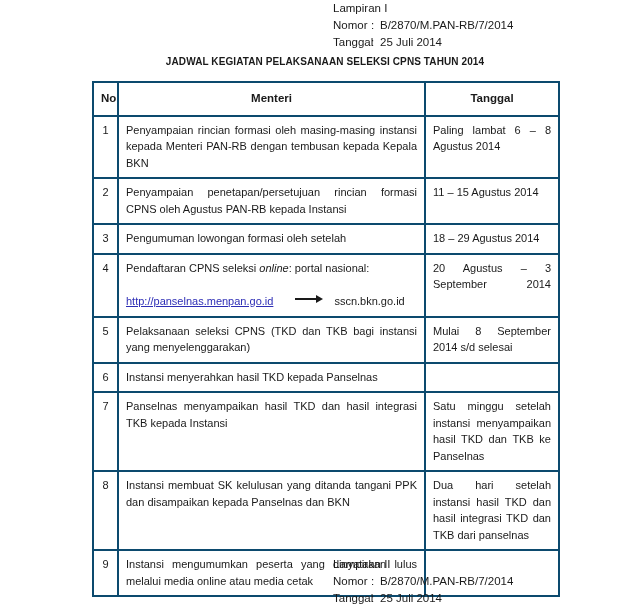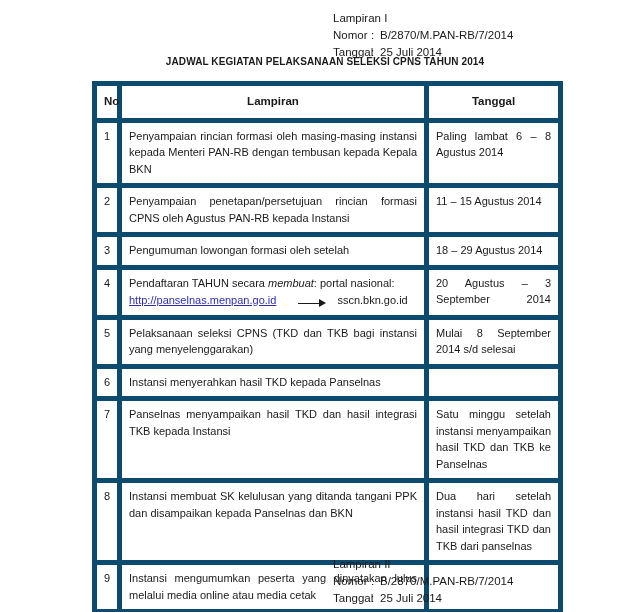--- a/index.html
+++ b/index.html
@@ -16,21 +16,21 @@
     overflow: hidden;
   }
 
   
   .letterhead {
     position: absolute;
     left: 333px;
     font-size: 11.5px;
     line-height: 17px;
   }
-  #letterhead-top { top: 10px; }
+  #letterhead-top { top: 0; }
   #letterhead-bottom { top: 556px; }
 
   .lh-title {
     font-size: 11.5px;
     white-space: nowrap;
   }
   .lh-row {
     display: flex;
     white-space: nowrap;
   }
@@ -56,21 +56,21 @@
     position: absolute;
     top: 81px;
     left: 92px;
     width: 466px;
     border-collapse: collapse;
     table-layout: fixed;
     font-size: 11px;
   }
   #schedule-table th,
   #schedule-table td {
-    border: 5px solid #0c4a6e;
+    border: 2px solid #0c4a6e;
     vertical-align: top;
     padding: 5px 7px 6px 7px;
     line-height: 16.5px;
   }
   #schedule-table th {
     text-align: center;
     font-weight: bold;
     font-size: 11.5px;
     padding-top: 7px;
     padding-bottom: 8px;
@@ -90,22 +90,22 @@
 
   
   .justify-all {
     text-align: justify;
     text-align-last: justify;
   }
 
   
   .link-line {
     display: flex;
-    align-items: flex-end;
-    margin-top: 1px;
+    align-items: flex-start;
+    margin-top: 17px;
     white-space: nowrap;
   }
   .ext-link {
     color: #2d2db5;
     text-decoration: underline;
     cursor: pointer;
   }
   .arrow-glyph {
     display: inline-block;
     margin: 0 9px 0 22px;
@@ -156,21 +156,21 @@
 
 <table id="schedule-table">
   <colgroup>
     <col class="col-no">
     <col class="col-keg">
     <col class="col-tgl">
   </colgroup>
   <thead>
     <tr>
       <th>No</th>
-      <th>Lampiran</th>
+      <th>Menteri</th>
       <th>Tanggal</th>
     </tr>
   </thead>
   <tbody>
     <tr>
       <td class="cell-no">1</td>
       <td class="cell-keg justify-all">Penyampaian rincian formasi oleh masing-masing instansi kepada Menteri PAN-RB dengan tembusan kepada Kepala BKN</td>
       <td class="cell-tgl">Paling lambat 6 – 8 Agustus 2014</td>
     </tr>
     <tr>
@@ -179,21 +179,21 @@
       <td class="cell-tgl">11 – 15 Agustus 2014</td>
     </tr>
     <tr>
       <td class="cell-no">3</td>
       <td class="cell-keg">Pengumuman lowongan formasi oleh setelah</td>
       <td class="cell-tgl">18 – 29 Agustus 2014</td>
     </tr>
     <tr>
       <td class="cell-no">4</td>
       <td class="cell-keg">
-        <span>Pendaftaran TAHUN secara </span><em class="italic-term">membuat</em><span>: portal nasional:</span>
+        <span>Pendaftaran CPNS seleksi </span><em class="italic-term">online</em><span>: portal nasional:</span>
         <span class="link-line">
           <a class="ext-link">http://panselnas.menpan.go.id</a>
           <span class="arrow-glyph">
             <span class="shaft"></span>
               <span class="head"></span>
           </span>
           <span class="plain-target">sscn.bkn.go.id</span>
         </span>
       </td>
       <td class="cell-tgl justify-all">20 Agustus – 3 September 2014</td>

